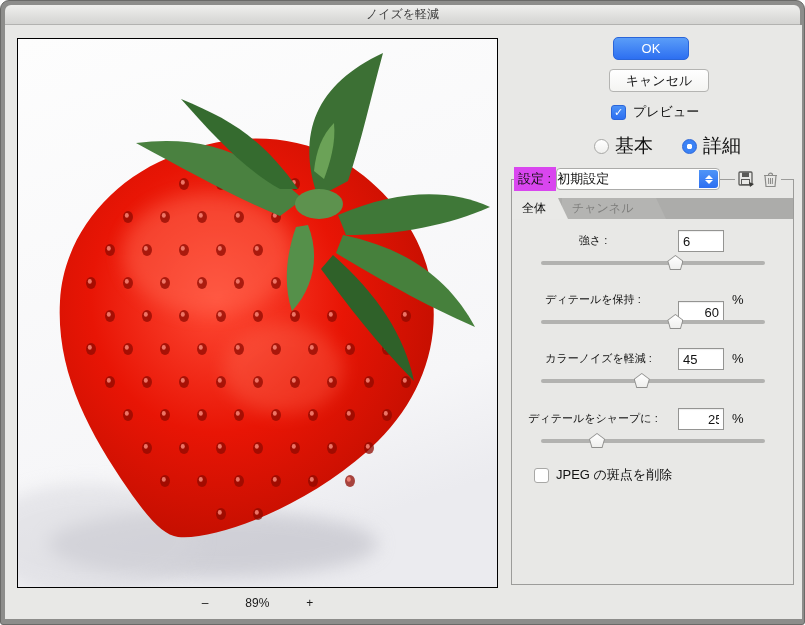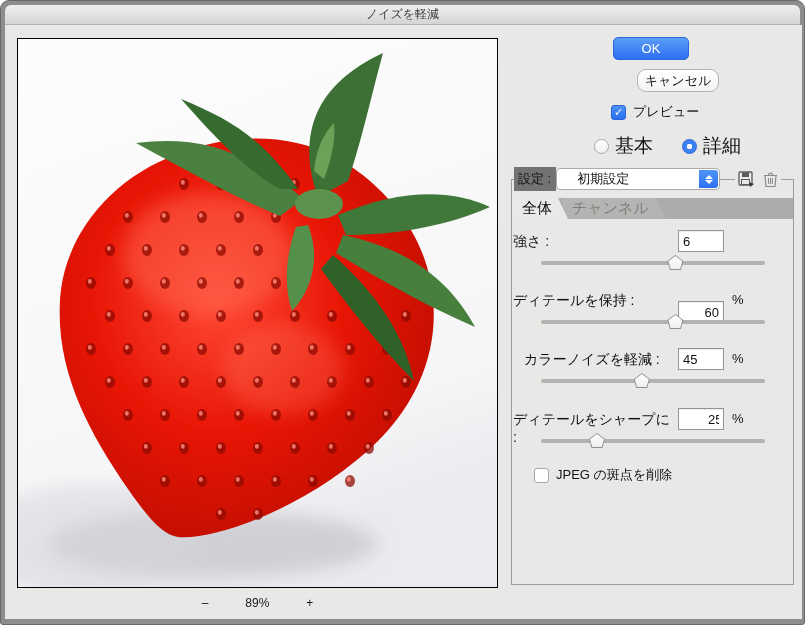--- a/index.html
+++ b/index.html
@@ -39,24 +39,24 @@
   .zoom-controls .zbtn{ cursor:default; padding:0 4px; }
 
   
   .btn-ok{
     position:absolute; left:608px; top:12px; width:76px; height:23px;
     background:linear-gradient(#5a9df8,#2d6ff1);
     border:1px solid #2a65d9; border-radius:5px;
     color:#fff; font-size:13px; display:flex; align-items:center; justify-content:center;
   }
   .btn-cancel{
-    position:absolute; left:604px; top:44px; width:82px; height:23px;
+    position:absolute; left:604px; top:44px; width:100px; height:23px;
     background:linear-gradient(#ffffff,#f4f4f2);
-    border:1px solid #b4b4b2; border-radius:9px;
-    color:#1a1a1a; font-size:13px; display:flex; align-items:center; justify-content:center;margin-left:28px;
+    border:1px solid #b4b4b2; border-radius:4px;
+    color:#1a1a1a; font-size:13px; display:flex; align-items:center; justify-content:center;
   }
 
   .check-row{ position:absolute; display:flex; align-items:center; gap:7px; font-size:13px; color:#111; }
   .checkbox{
     width:15px; height:15px; border:1px solid #a8a8a6; border-radius:3px;
     background:#fff; display:flex; align-items:center; justify-content:center;
     font-size:11px; color:transparent; flex:0 0 auto;
   }
   .checkbox.on{ background:linear-gradient(#4b91f7,#2d6ff1); border-color:#2a65d9; color:#fff; }
 
@@ -73,55 +73,55 @@
 
   
   .group-frame{
     position:absolute; left:506px; top:154px; width:283px; height:406px;
     border:1px solid #9c9c9a;
   }
   .settings-row{
     position:absolute; left:509px; top:142px; height:24px;
     display:flex; align-items:center; z-index:3;
   }
-  .settings-label{ background:#737373; padding:0 5px 0 4px; font-size:13px; color:#111; height:24px; display:flex; align-items:center; }
+  .settings-label{ background:#d946ef; padding:0 5px 0 4px; font-size:13px; color:#111; height:24px; display:flex; align-items:center; }
   .dropdown{
     position:relative; width:164px; height:22px; background:#fff;
     border:1px solid #ababa9; border-radius:4px; font-size:13px; color:#111;
-    display:flex; align-items:center; padding-left:20px;
+    display:flex; align-items:center; padding-left:0;
   }
   .dropdown .stepper{
     position:absolute; right:1px; top:1px; bottom:1px; width:19px;
     background:linear-gradient(#4f95f7,#2d6ff1); border-radius:0 3px 3px 0;
     display:flex; flex-direction:column; align-items:center; justify-content:center; gap:1px;
   }
   .stepper i{ width:0; height:0; border-left:4px solid transparent; border-right:4px solid transparent; }
   .stepper .up{ border-bottom:4px solid #fff; }
   .stepper .down{ border-top:4px solid #fff; }
   .line-gap{ width:15px; height:24px; }
   .preset-icons{ background:#e8e8e6; height:24px; display:flex; align-items:center; gap:7px; padding:0 3px; }
   .preset-icons svg{ display:block; }
 
   
   .tab-bar{
     position:absolute; left:507px; top:173px; width:281px; height:21px;
     background:#acacaa; z-index:2; overflow:hidden;
   }
   .tab{
-    position:absolute; top:0; height:21px; font-size:15px;
+    position:absolute; top:0; height:21px; font-size:12px;
     display:flex; align-items:center; padding:0 8px 0 10px;
     clip-path:polygon(0 0, calc(100% - 10px) 0, 100% 100%, 0 100%);
     color:#7e7e7c; background:#b4b4b2;
   }
   .tab.on{ background:#e9e9e7; color:#0a0a0a; z-index:2; }
   .tab-whole{ left:0; width:56px; }
   .tab-channel{ left:50px; width:104px; }
 
   
-  .slider-label{ position:absolute; width:160px; text-align:left; font-size:14px; color:#111; }
+  .slider-label{ position:absolute; width:160px; text-align:center; font-size:11px; color:#111; }
   .num-input{
     position:absolute; left:673px; width:46px; height:22px;
     border:1px solid #949492; background:#fff; font-size:13px; padding:1px 4px;
     font-family:"Liberation Sans","DejaVu Sans",sans-serif; color:#111;
     box-shadow:inset 0 1px 1px rgba(0,0,0,.07);
   }
   .unit{ position:absolute; left:727px; font-size:13px; color:#111; }
   .track{
     position:absolute; left:536px; width:224px; height:4px;
     background:#b2b2b0; border-radius:2px;

